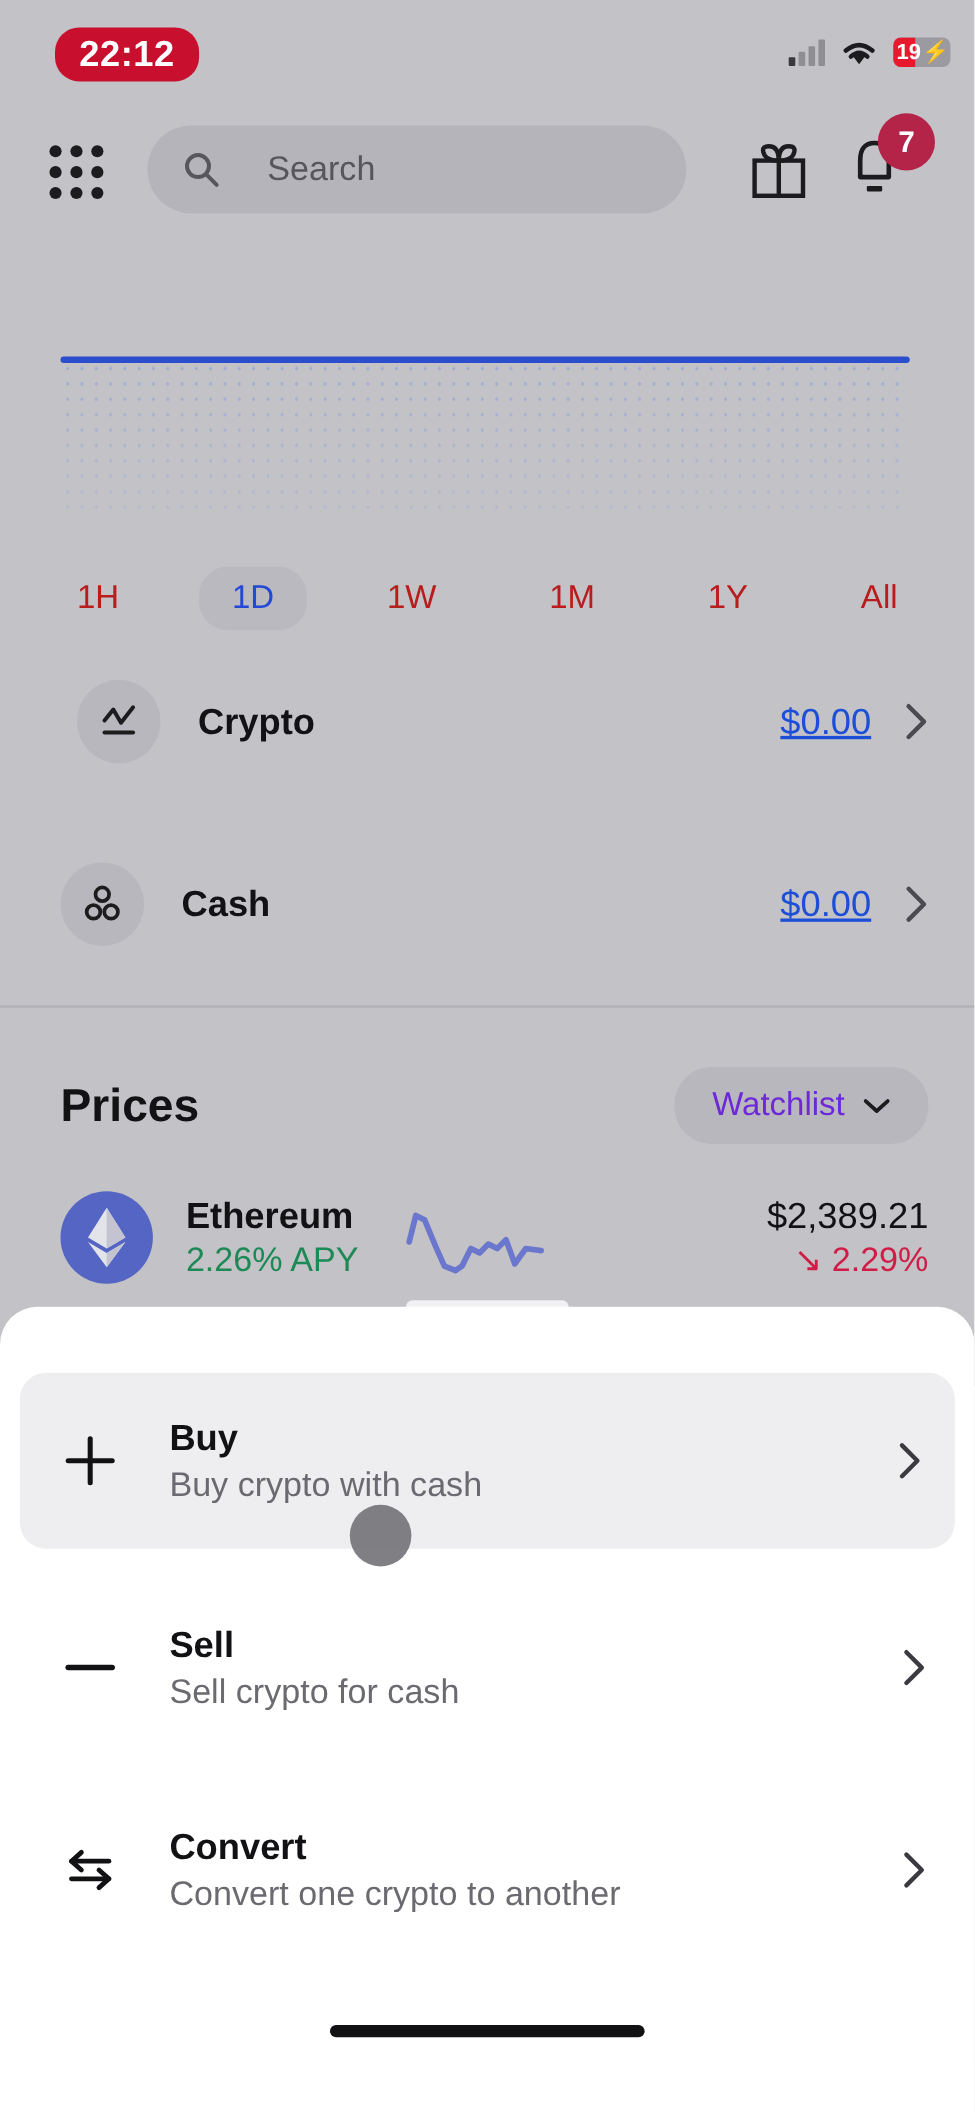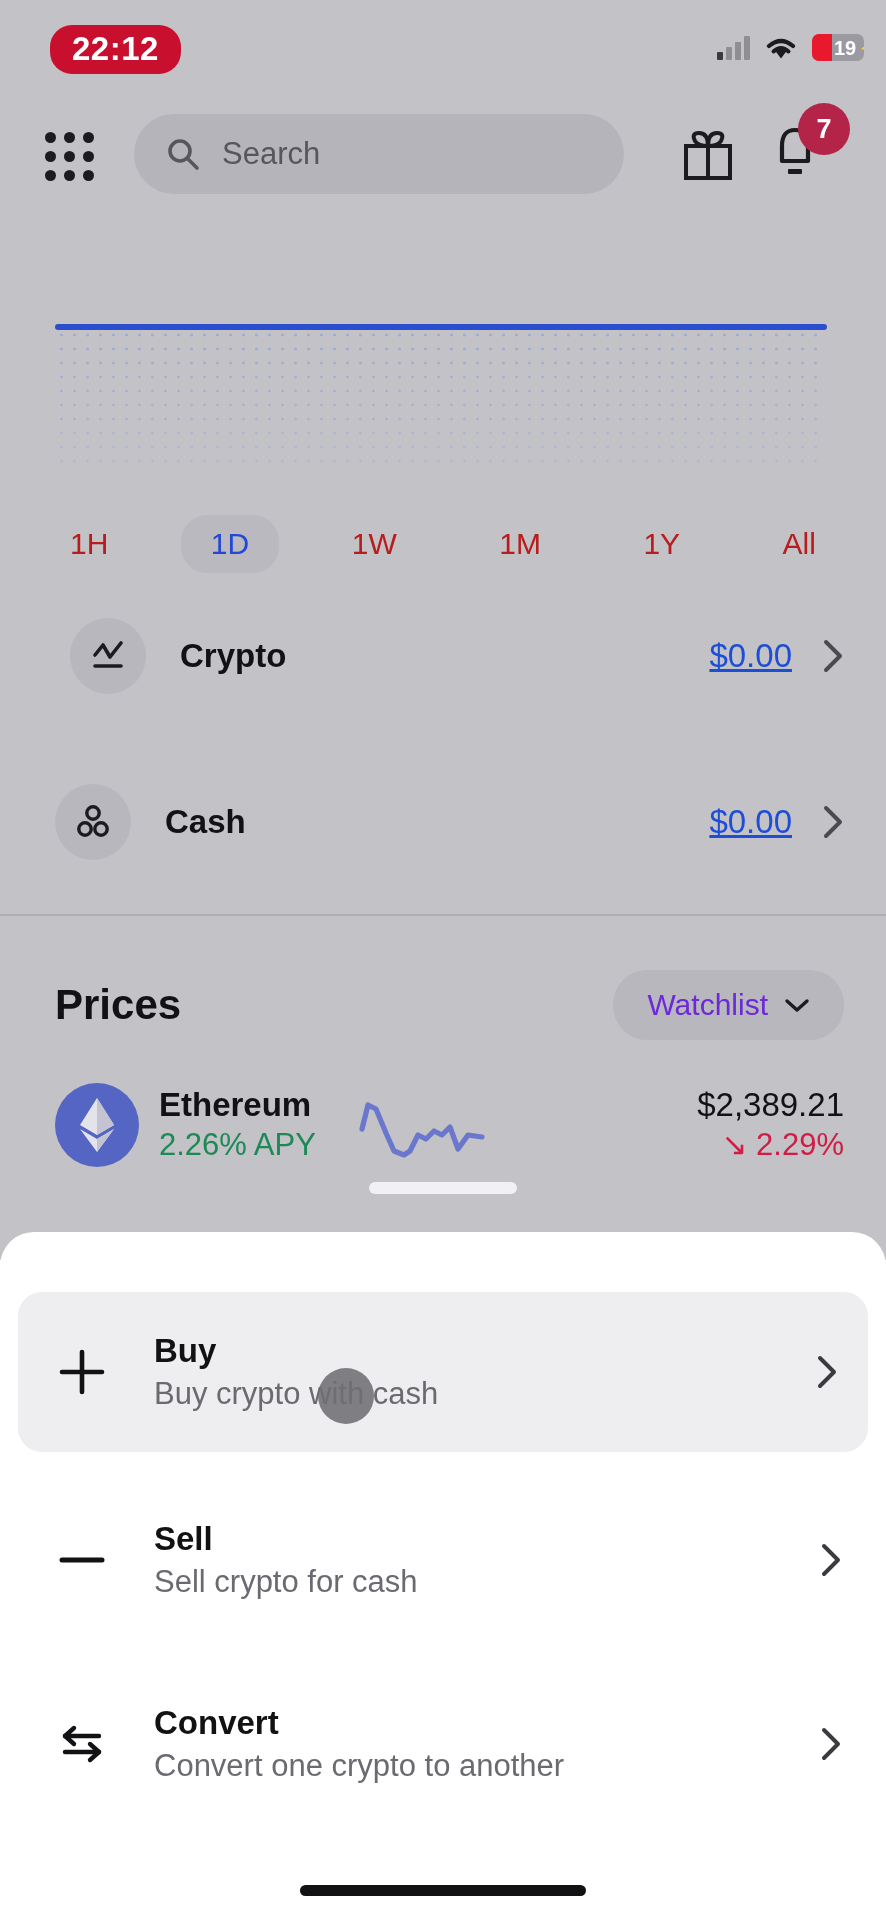--- a/index.html
+++ b/index.html
@@ -61,21 +61,21 @@
     width: 4px; height: 9px; border-radius: 0 2px 2px 0;
     background: #9a9aa0;
   }
   .battery .fill {
     position: absolute; left: 0; top: 0; bottom: 0;
     width: 38%; background: #e8192c;
   }
   .battery .pct {
     position: relative; z-index: 2;
     color: #ffffff; font-size: 20px; font-weight: bold;
-    padding-left: 22px; line-height: 1;
+    padding-left: 3px; line-height: 1;
   }
   .battery .bolt {
     position: relative; z-index: 2;
     color: #ffffff; font-size: 20px; margin-left: 1px;
   }
 
   
   #top-nav {
     position: absolute; left: 0; top: 105px;
     width: 886px; height: 105px;
@@ -91,20 +91,21 @@
     width: 11px; height: 11px; border-radius: 50%;
     background: #1c1c1e; display: block;
   }
   #search-bar {
     position: absolute; left: 134px; top: 9px;
     width: 490px; height: 80px;
     background: #b4b4ba;
     border-radius: 40px;
     display: flex; align-items: center;
     padding-left: 32px;
+    gap: 21px;
   }
   #search-bar .sicon { width: 34px; height: 34px; flex: none; }
   #search-placeholder {
     margin-left: 22px;
     color: #56565c; font-size: 31px;
   }
   #gift-icon { position: absolute; left: 682px; top: 22px; width: 52px; height: 54px; }
   #bell-wrap { position: absolute; left: 772px; top: 20px; width: 62px; height: 60px; }
   #bell-icon { width: 46px; height: 56px; }
   #bell-badge {
@@ -203,39 +204,39 @@
     position: absolute; left: 0; top: 1065px;
     width: 886px; height: 120px;
     display: flex; align-items: center;
   }
   #eth-logo {
     margin-left: 55px; flex: none;
     width: 84px; height: 84px; border-radius: 50%;
     background: #5465c4;
     display: flex; align-items: center; justify-content: center;
   }
-  #eth-text { margin-left: 20px; }
+  #eth-text { margin-left: 30px; }
   #eth-name { font-size: 33px; font-weight: bold; color: #121214; line-height: 1.25; }
   #eth-apy { font-size: 31px; color: #1d8a56; line-height: 1.3; }
   #eth-spark { margin-left: 40px; width: 130px; height: 72px; flex: none; }
   #eth-right { margin-left: auto; margin-right: 42px; text-align: right; }
   #eth-price { font-size: 33px; color: #121214; line-height: 1.25; }
   #eth-change { font-size: 31px; color: #cf1d45; line-height: 1.3; }
 
   
   #sheet-handle {
     position: absolute; left: 50%; top: 1182px;
     transform: translateX(-50%);
     width: 148px; height: 12px;
     border-radius: 6px; background: #f1f1f3;
   }
 
   
   #bottom-sheet {
-    position: absolute; left: 0; top: 1232px;
+    position: absolute; left: 0; top: 1188px;
     width: 886px; height: 688px;
     background: #ffffff;
     border-radius: 34px 34px 0 0;
   }
   .sheet-option {
     position: absolute; left: 0; width: 886px; height: 160px;
     display: flex; align-items: center;
   }
   .sheet-option.highlight {
     left: 18px; width: 850px;

